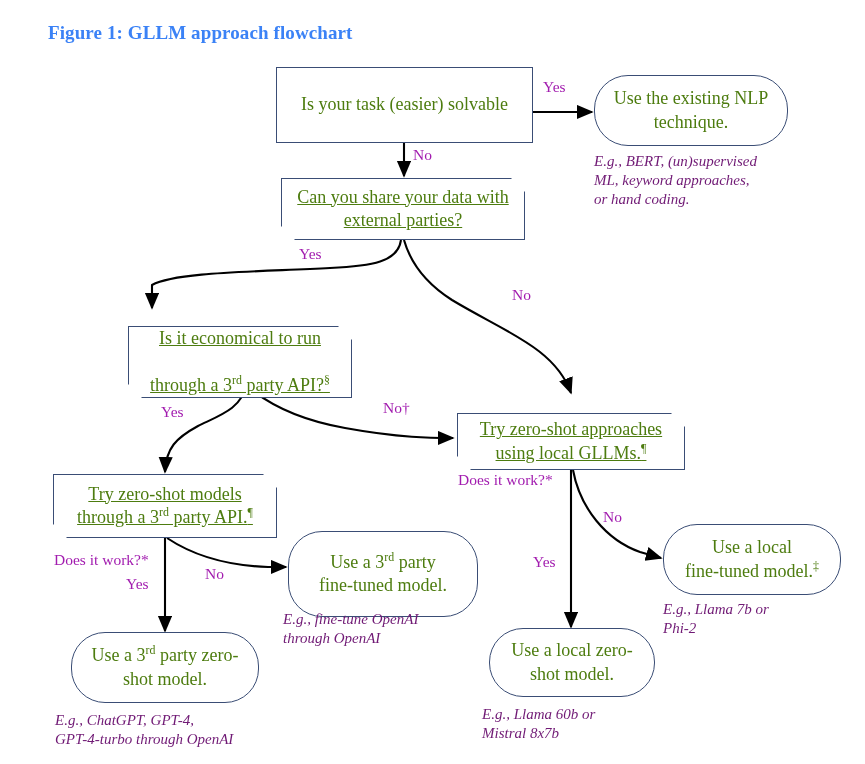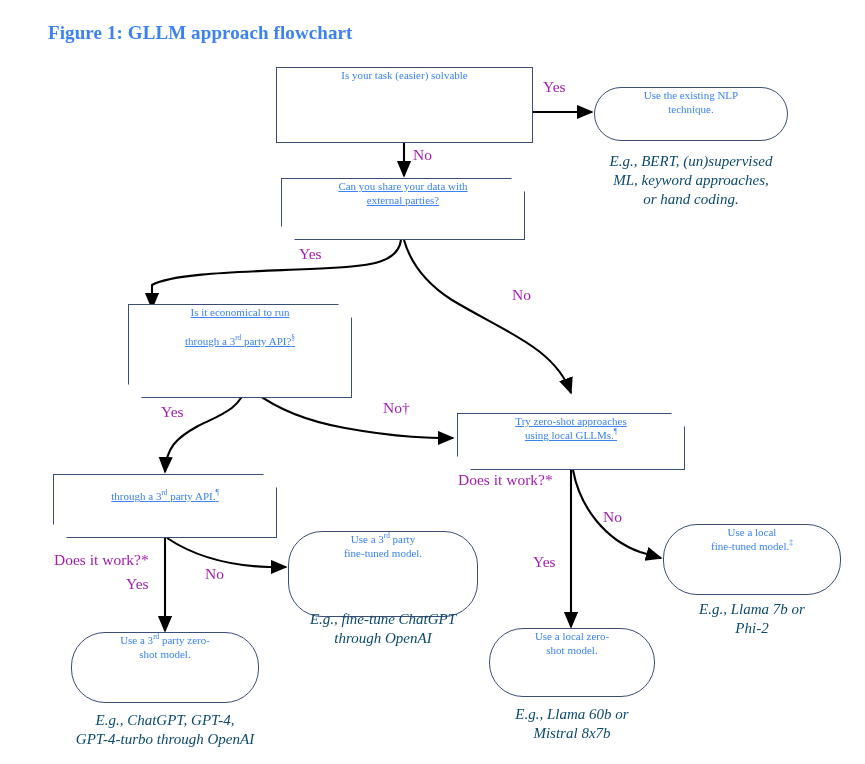--- a/index.html
+++ b/index.html
@@ -30,24 +30,25 @@
     position: absolute;
     left: 0; top: 0;
     width: 865px;
     height: 764px;
   }
   
   .node {
     position: absolute;
     box-sizing: border-box;
     display: flex;
+    align-items: center;
     justify-content: center;
     text-align: center;
-    color: #3b82f6;
-    font-size: 11px;
+    color: #4d7c0f;
+    font-size: 18px;
     line-height: 1.30;
     background: #ffffff;
     z-index: 2;
   }
   .node .txt { padding: 0 8px; }
   
   .rect {
     border: 1.6px solid #3a4d75;
   }
   
@@ -76,22 +77,22 @@
     color: #a21caf;
     white-space: nowrap;
     z-index: 3;
   }
   
   .caption {
     position: absolute;
     font-style: italic;
     font-size: 15px;
     line-height: 1.28;
-    color: #0c4a6e;
-    text-align: center;
+    color: #701a75;
+    text-align: left;
     z-index: 2;
   }
   sup {
     font-size: 0.66em;
     vertical-align: super;
     line-height: 0;
   }
 </style>
 </head>
 <body>
@@ -129,71 +130,71 @@
       <path d="M167,538 C200,560 238,566 268,567 L286,567"></path>
     </g>
   </svg>
 
   <div class="node rect" style="left:276px; top:67px; width:257px; height:76px;">
     <div class="txt">
       <span>Is your task (easier) solvable</span><br>
     </div>
   </div>
 
-  <div class="node round" style="left:594px; top:75px; width:194px; height:54px;margin-top:12px;">
+  <div class="node round" style="left:594px; top:75px; width:194px; height:71px;">
     <div class="txt">
       <span>Use the existing NLP</span><br>
       <span>technique.</span>
     </div>
   </div>
 
   <div class="caption" style="left:594px; top:152px; width:194px;">
     <span>E.g., BERT, (un)supervised</span><br>
     <span>ML, keyword approaches,</span><br>
     <span>or hand coding.</span>
   </div>
 
   <div class="node cut" style="left:281px; top:178px; width:244px; height:62px;">
     <div class="txt">
       <span>Can you share your data with</span><br>
       <span>external parties?</span>
     </div>
   </div>
 
-  <div class="node cut" style="left:128px; top:304px; width:224px; height:94px;">
+  <div class="node cut" style="left:128px; top:326px; width:224px; height:72px;">
     <div class="txt">
       <span>Is it economical to run</span><br>
       <br>
       <span>through a 3</span><sup>rd</sup><span> party API?</span><sup>§</sup>
     </div>
   </div>
 
   <div class="node cut" style="left:457px; top:413px; width:228px; height:57px;">
     <div class="txt">
       <span>Try zero-shot approaches</span><br>
       <span>using local GLLMs.</span><sup>¶</sup>
     </div>
   </div>
 
   <div class="node cut" style="left:53px; top:474px; width:224px; height:64px;">
     <div class="txt">
-      <br>
+      <span>Try zero-shot models</span><br>
       <span>through a 3</span><sup>rd</sup><span> party API.</span><sup>¶</sup>
     </div>
   </div>
 
   <div class="node round" style="left:288px; top:531px; width:190px; height:86px;">
     <div class="txt">
       <span>Use a 3</span><sup>rd</sup><span> party</span><br>
       <span>fine-tuned model.</span>
     </div>
   </div>
 
   <div class="caption" style="left:283px; top:610px; width:200px;">
-    <span>E.g., fine-tune ChatGPT</span><br>
+    <span>E.g., fine-tune OpenAI</span><br>
     <span>through OpenAI</span>
   </div>
 
   <div class="node round" style="left:663px; top:524px; width:178px; height:71px;">
     <div class="txt">
       <span>Use a local</span><br>
       <span>fine-tuned model.</span><sup>‡</sup>
     </div>
   </div>
 

